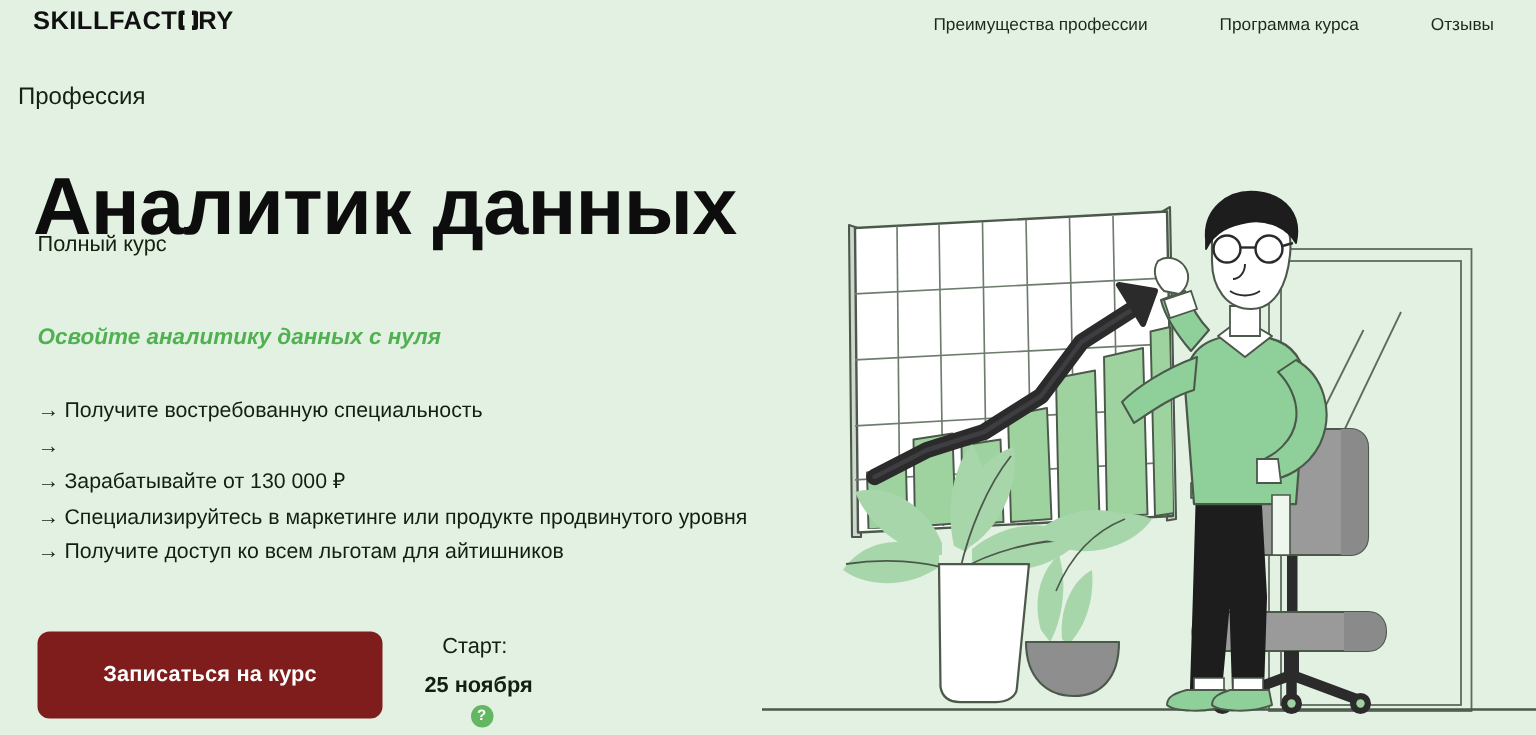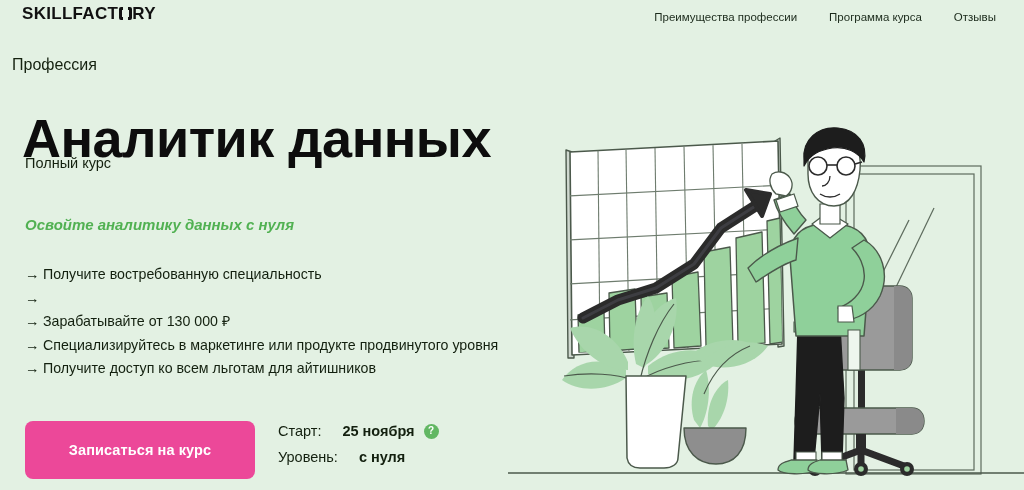--- a/index.html
+++ b/index.html
@@ -78,20 +78,21 @@
     top: 11px;
     display: flex;
     gap: 32px;
     align-items: center;
   }
   .nav a {
     font-size: 11.5px;
     color: #1b2a1b;
     text-decoration: none;
     white-space: nowrap;
+    margin-left: 16px;
   }
 
   
   .eyebrow {
     position: absolute;
     left: 12px;
     top: 44px;
     font-size: 16px;
     color: #14210f;
     margin-top: 12px;
@@ -145,21 +146,21 @@
     font-size: 14.5px;
   }
 
   
   .cta {
     position: absolute;
     left: 25px;
     top: 421px;
     width: 230px;
     height: 58px;
-    background: #ec4899;
+    background: #7f1d1d;
     border: none;
     border-radius: 8px;
     color: #ffffff;
     font-size: 14.5px;
     font-weight: bold;
     font-family: "Liberation Sans", sans-serif;
     cursor: pointer;
     letter-spacing: 0.1px;
   }
 
@@ -169,23 +170,24 @@
     left: 278px;
     top: 418px;
   }
   .fact {
     display: flex;
     align-items: center;
     font-size: 14.5px;
     line-height: 26px;
     color: #13200f;
     white-space: nowrap;
+    flex-direction: column;
   }
   .fact .lbl { font-weight: normal; }
-  .fact .val { font-weight: bold; margin-left: 21px; }
+  .fact .val { font-weight: bold; margin-left: 5px; }
   .help-icon {
     display: inline-flex;
     align-items: center;
     justify-content: center;
     width: 15px;
     height: 15px;
     border-radius: 50%;
     background: #62b763;
     color: #ffffff;
     font-size: 10px;

